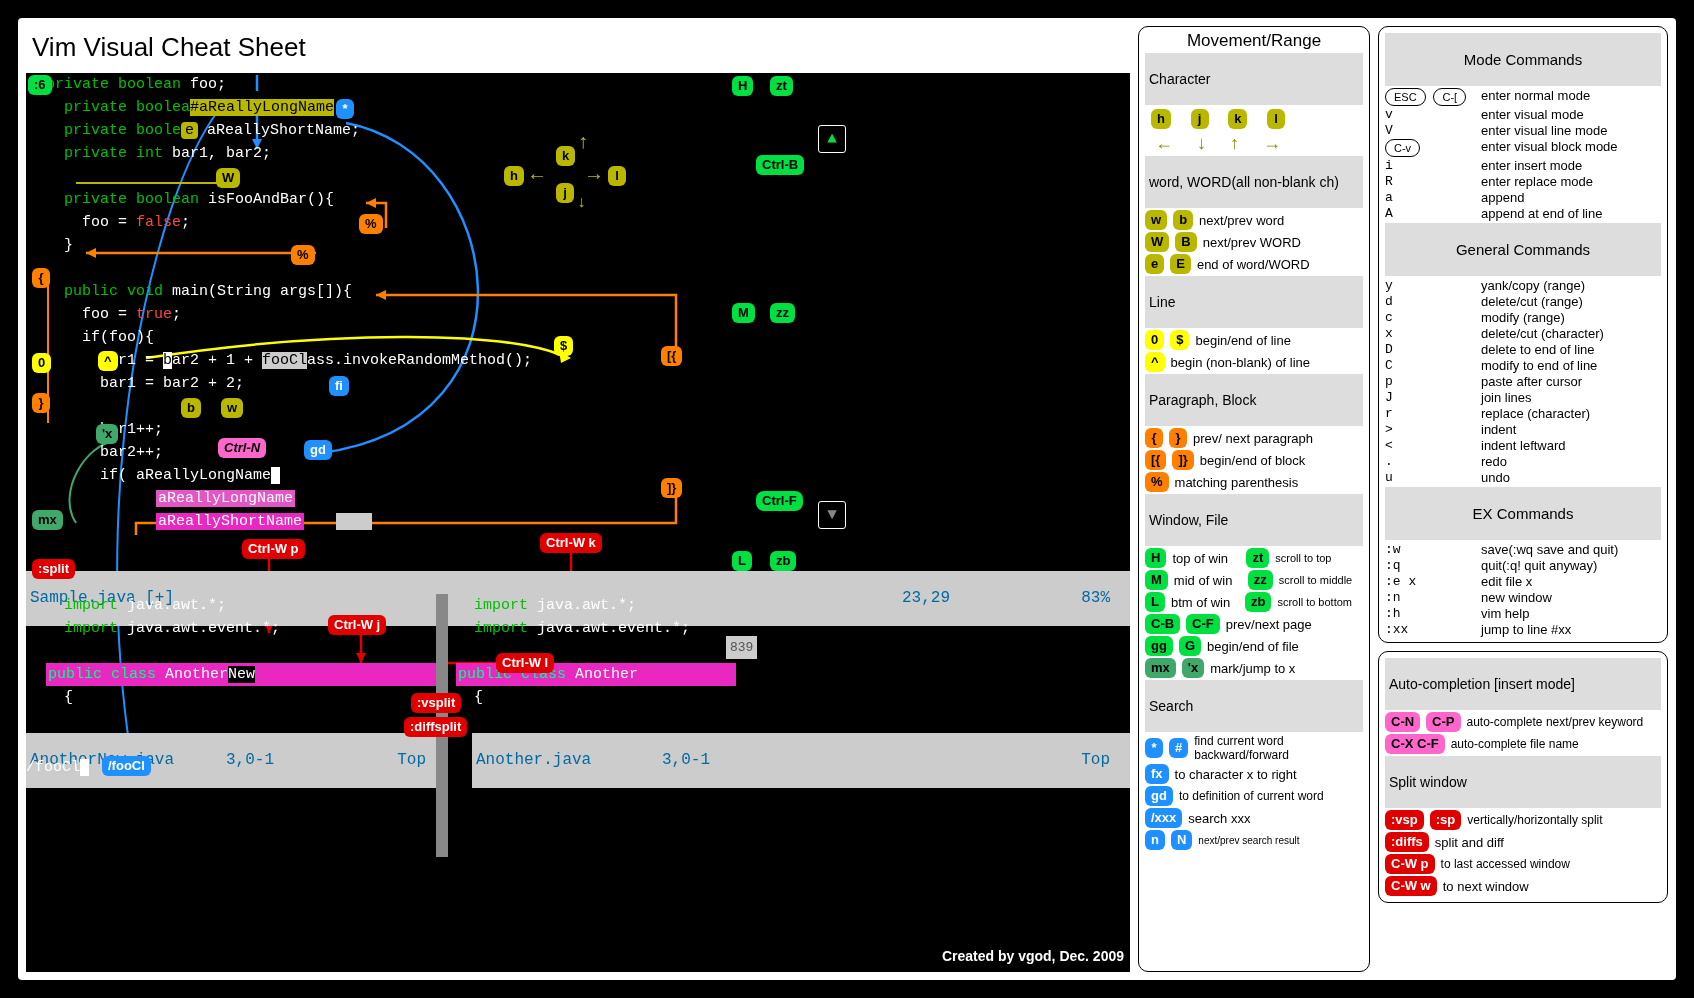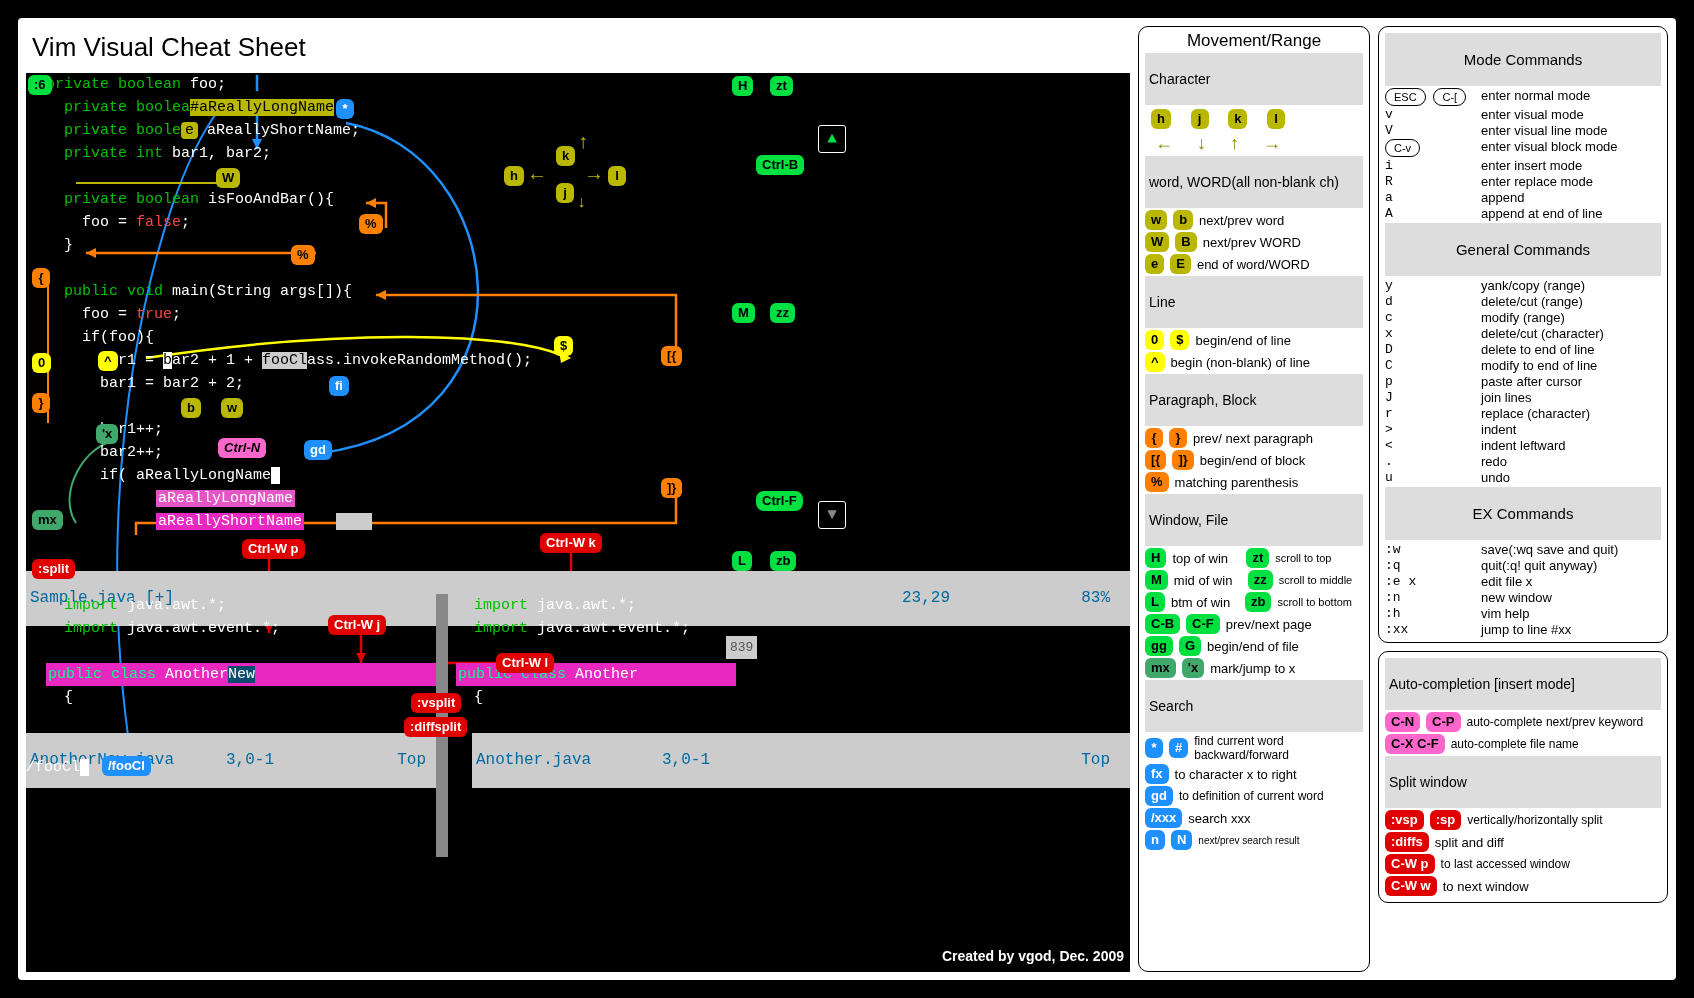--- a/index.html
+++ b/index.html
@@ -41,21 +41,21 @@
   .line { position: absolute; left: 20px; white-space: pre; font-family: "Courier New", monospace; }
   .kw { color: #00c000; }
   .lit { color: #ff4444; }
   .pinky { background:#e655c6; color:#fff; padding:0 2px; }
   .hilite-y { background:#bab700; color:#000; }
   .hilite-g { background:#ccc; color:#000; }
   .caret { background:#fff; color:#000; }
   .status { position:absolute; left:0; right:0; background:#ccc; color:#0369a1; padding:16px 4px; font-family:"Courier New", monospace; font-size:16px; }
   .pinkrow { position:absolute; left:0; background:#e828c0; color:#fff; padding:0 2px; font-size:15px; }
   .pinkrow .cls2 { color:#00ff88; }
-  .pinkrow .diff { background:#0c4a6e; color:#fff; }
+  .pinkrow .diff { background:#000000; color:#fff; }
 
   
   .k {
     position: absolute;
     border-radius: 6px;
     padding: 0 6px;
     font-family: Arial, Helvetica, sans-serif;
     font-size: 13px;
     font-weight: bold;
     line-height: 20px;

